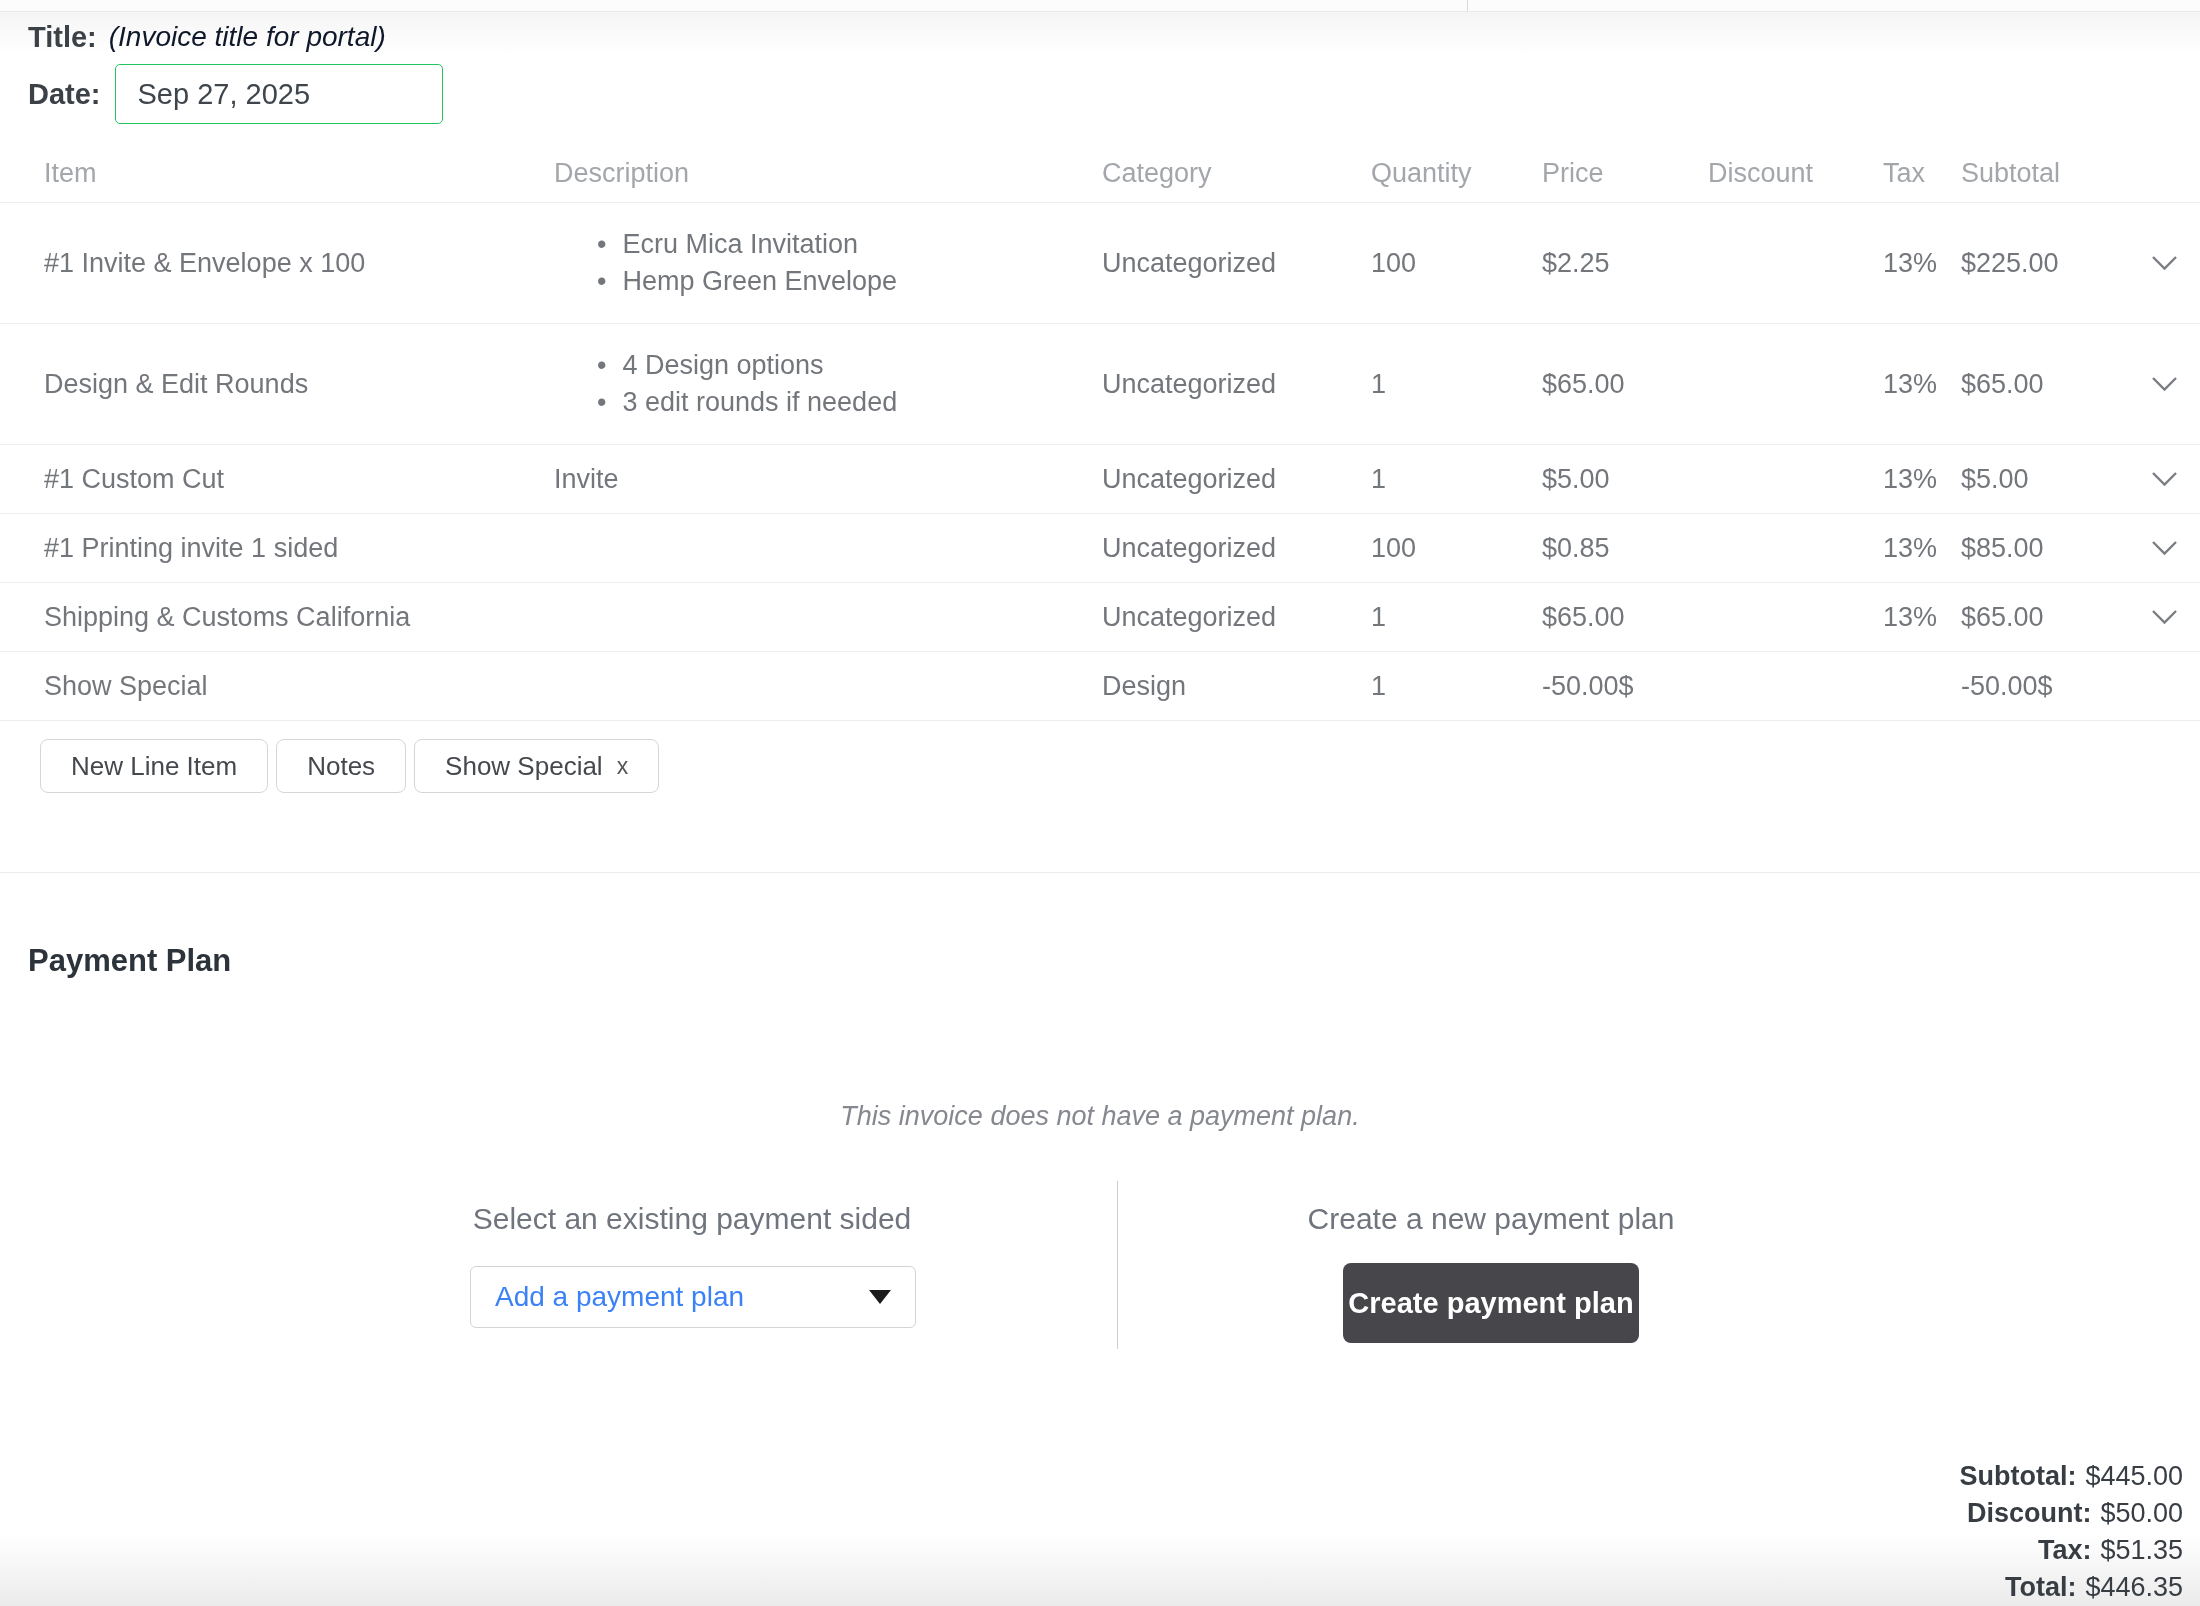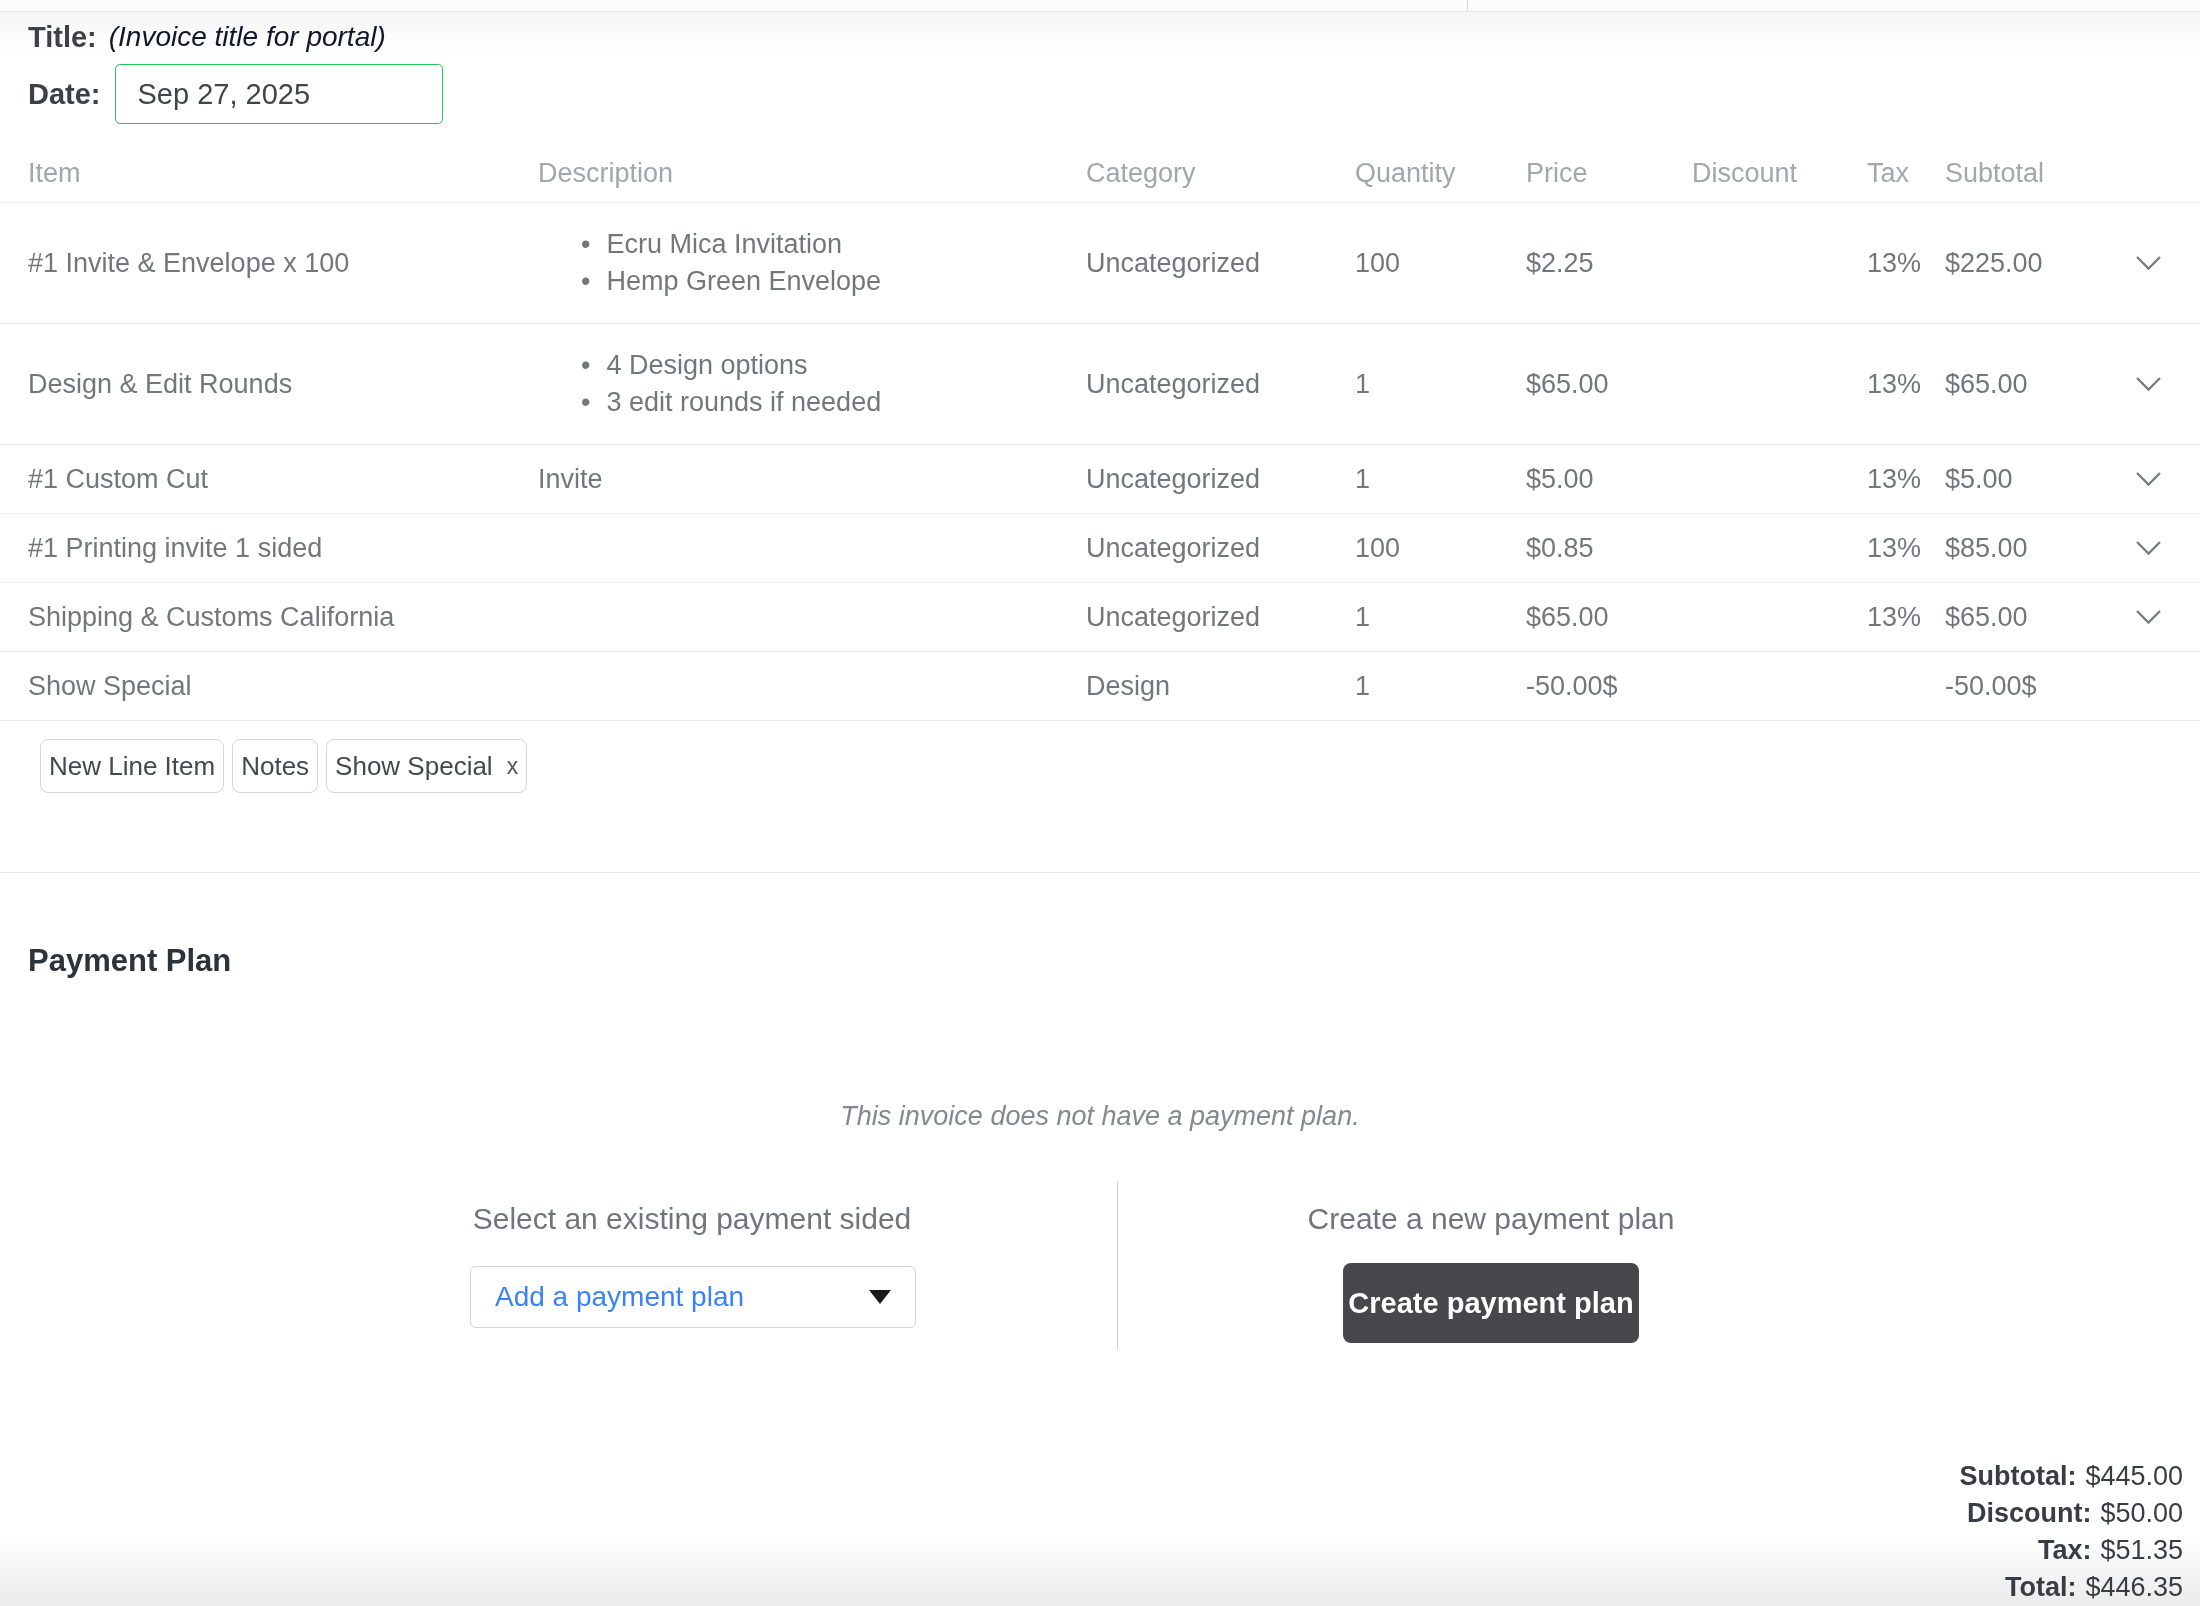--- a/index.html
+++ b/index.html
@@ -22,36 +22,36 @@
   .date-input {
     margin-left:14px; width:282px; height:58px; border:1px solid #22c55e; border-radius:5px;
     font-family:"Liberation Sans", sans-serif; font-size:29px; color:#3f454c; padding:0 22px;
     background:#fff; outline:none;
   }
 
   .tbl { margin-top:20px; position:relative; z-index:1; }
   .trow {
     display:grid;
     grid-template-columns:510px 548px 269px 171px 166px 175px 78px 163px 80px;
-    padding-left:28px; align-items:center; border-bottom:1px solid #ededed;
+    padding-left:44px; align-items:center; border-bottom:1px solid #ededed;
   }
   .thead { height:58px; font-size:27px; color:#a3a6ab; border-bottom-color:#f0edee; }
   .trow.body { font-size:27px; color:#73767b; height:68px; }
   .trow.body.tall { height:120px; }
   .cell { padding-right:16px; }
   .bullets { list-style:none; padding-left:43px; }
   .bullets li { line-height:37px; }
   .bullets li::before { content:"•"; margin-right:16px; }
   .chev { display:flex; justify-content:center; padding-right:0; }
 
   .actions { margin:18px 0 0 40px; display:flex; gap:8px; }
   .btn {
     height:52px; border:1px solid #d6d6d8; border-radius:8px; background:#ffffff;
     font-family:"Liberation Sans", sans-serif; font-size:26px; color:#45494e;
-    padding:0 8px; display:flex; align-items:center; cursor:pointer;
+    padding:0 30px; display:flex; align-items:center; cursor:pointer;
   }
   .btn .x { font-size:23px; color:#55585d; margin-left:14px; }
 
   .section-divider { margin-top:79px; border-top:1px solid #ececec; }
   .pp-heading { margin:70px 0 0 28px; font-size:31px; font-weight:bold; color:#2d333b; }
   .pp-empty { margin-top:122px; text-align:center; font-style:italic; font-size:27px; color:#85898f; }
 
   .pp-vdivider { position:absolute; left:1117px; top:1181px; width:1px; height:168px; background:#cccccc; }
   .pp-left-heading { position:absolute; left:469px; top:1202px; width:446px; text-align:center;
     font-size:30px; color:#70757d; }

